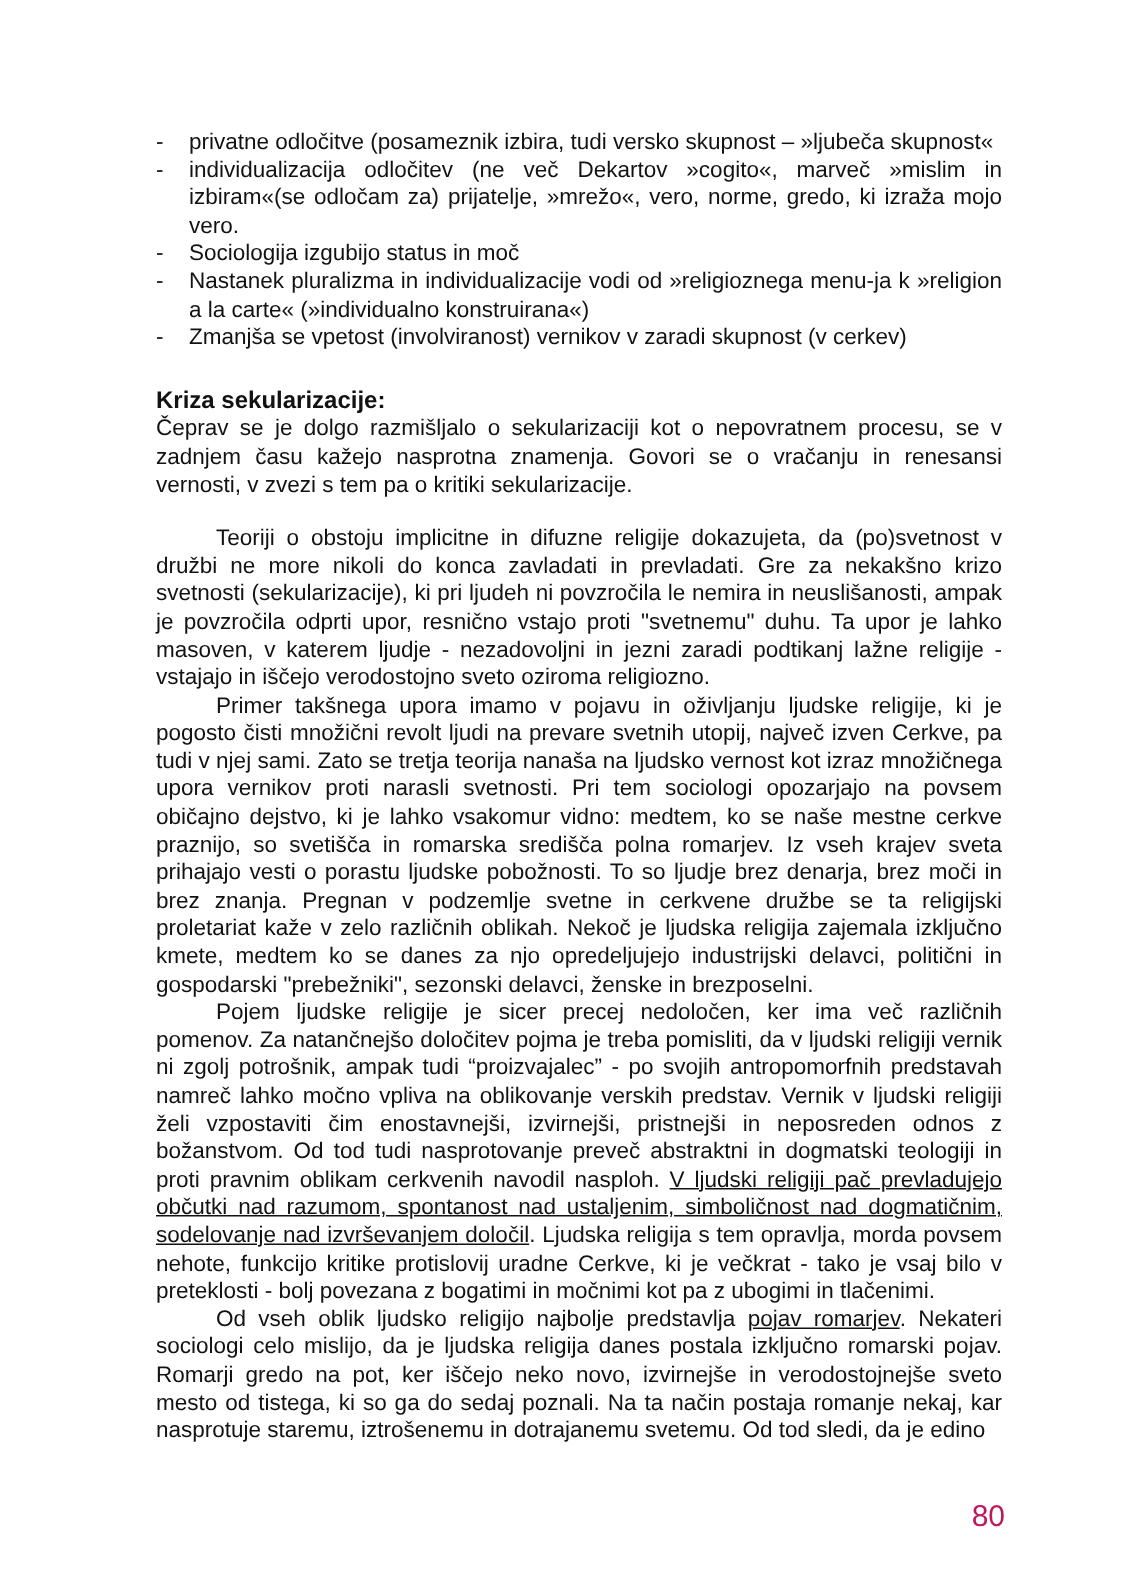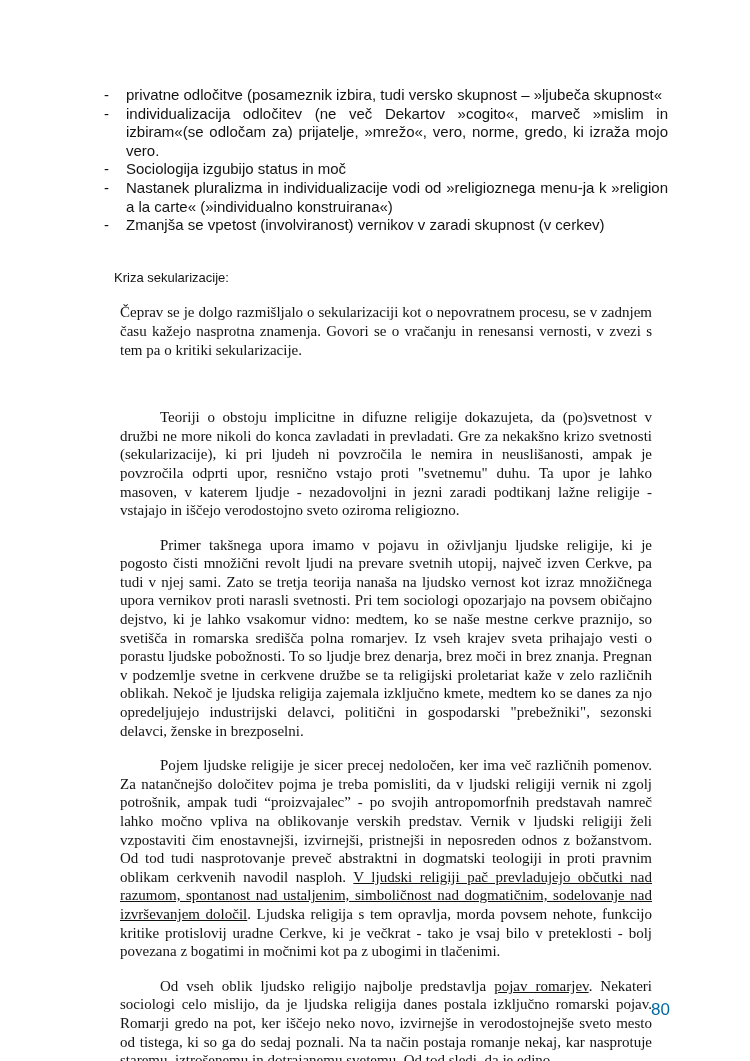--- a/index.html
+++ b/index.html
@@ -36,42 +36,41 @@
   }
   ul.bullets .marker {
     flex: 0 0 22px;
     text-align: left;
   }
   ul.bullets .btext {
     flex: 1 1 auto;
     text-align: justify;
   }
   h2.heading {
-    font-size: 13px;
+    font-size: 16px;
     line-height: 18.6px;
-    font-weight: normal;
-    margin: 10px;
+    font-weight: bold;
+    margin: 0;
     text-align: left;
   }
   .gap-before-kriza { height: 24px; }
   .gap-before-socio { height: 17px; }
   p.para {
-    margin: 16px;
+    margin: 0;
     text-align: justify;
-    font-family: Liberation Serif, serif;
   }
   p.para.indent { text-indent: 40px; }
   .u { text-decoration: underline; }
   .pagenum {
     position: absolute;
     top: 1000px;
     right: 80px;
     font-family: "Liberation Sans", "DejaVu Sans", sans-serif;
-    font-size: 17px;
-    color: #0369a1;
+    font-size: 20px;
+    color: #be185d;
   }
 </style>
 </head>
 <body>
 
 <div class="page">
   <div class="content">
 
     <ul class="bullets">
       <li>

